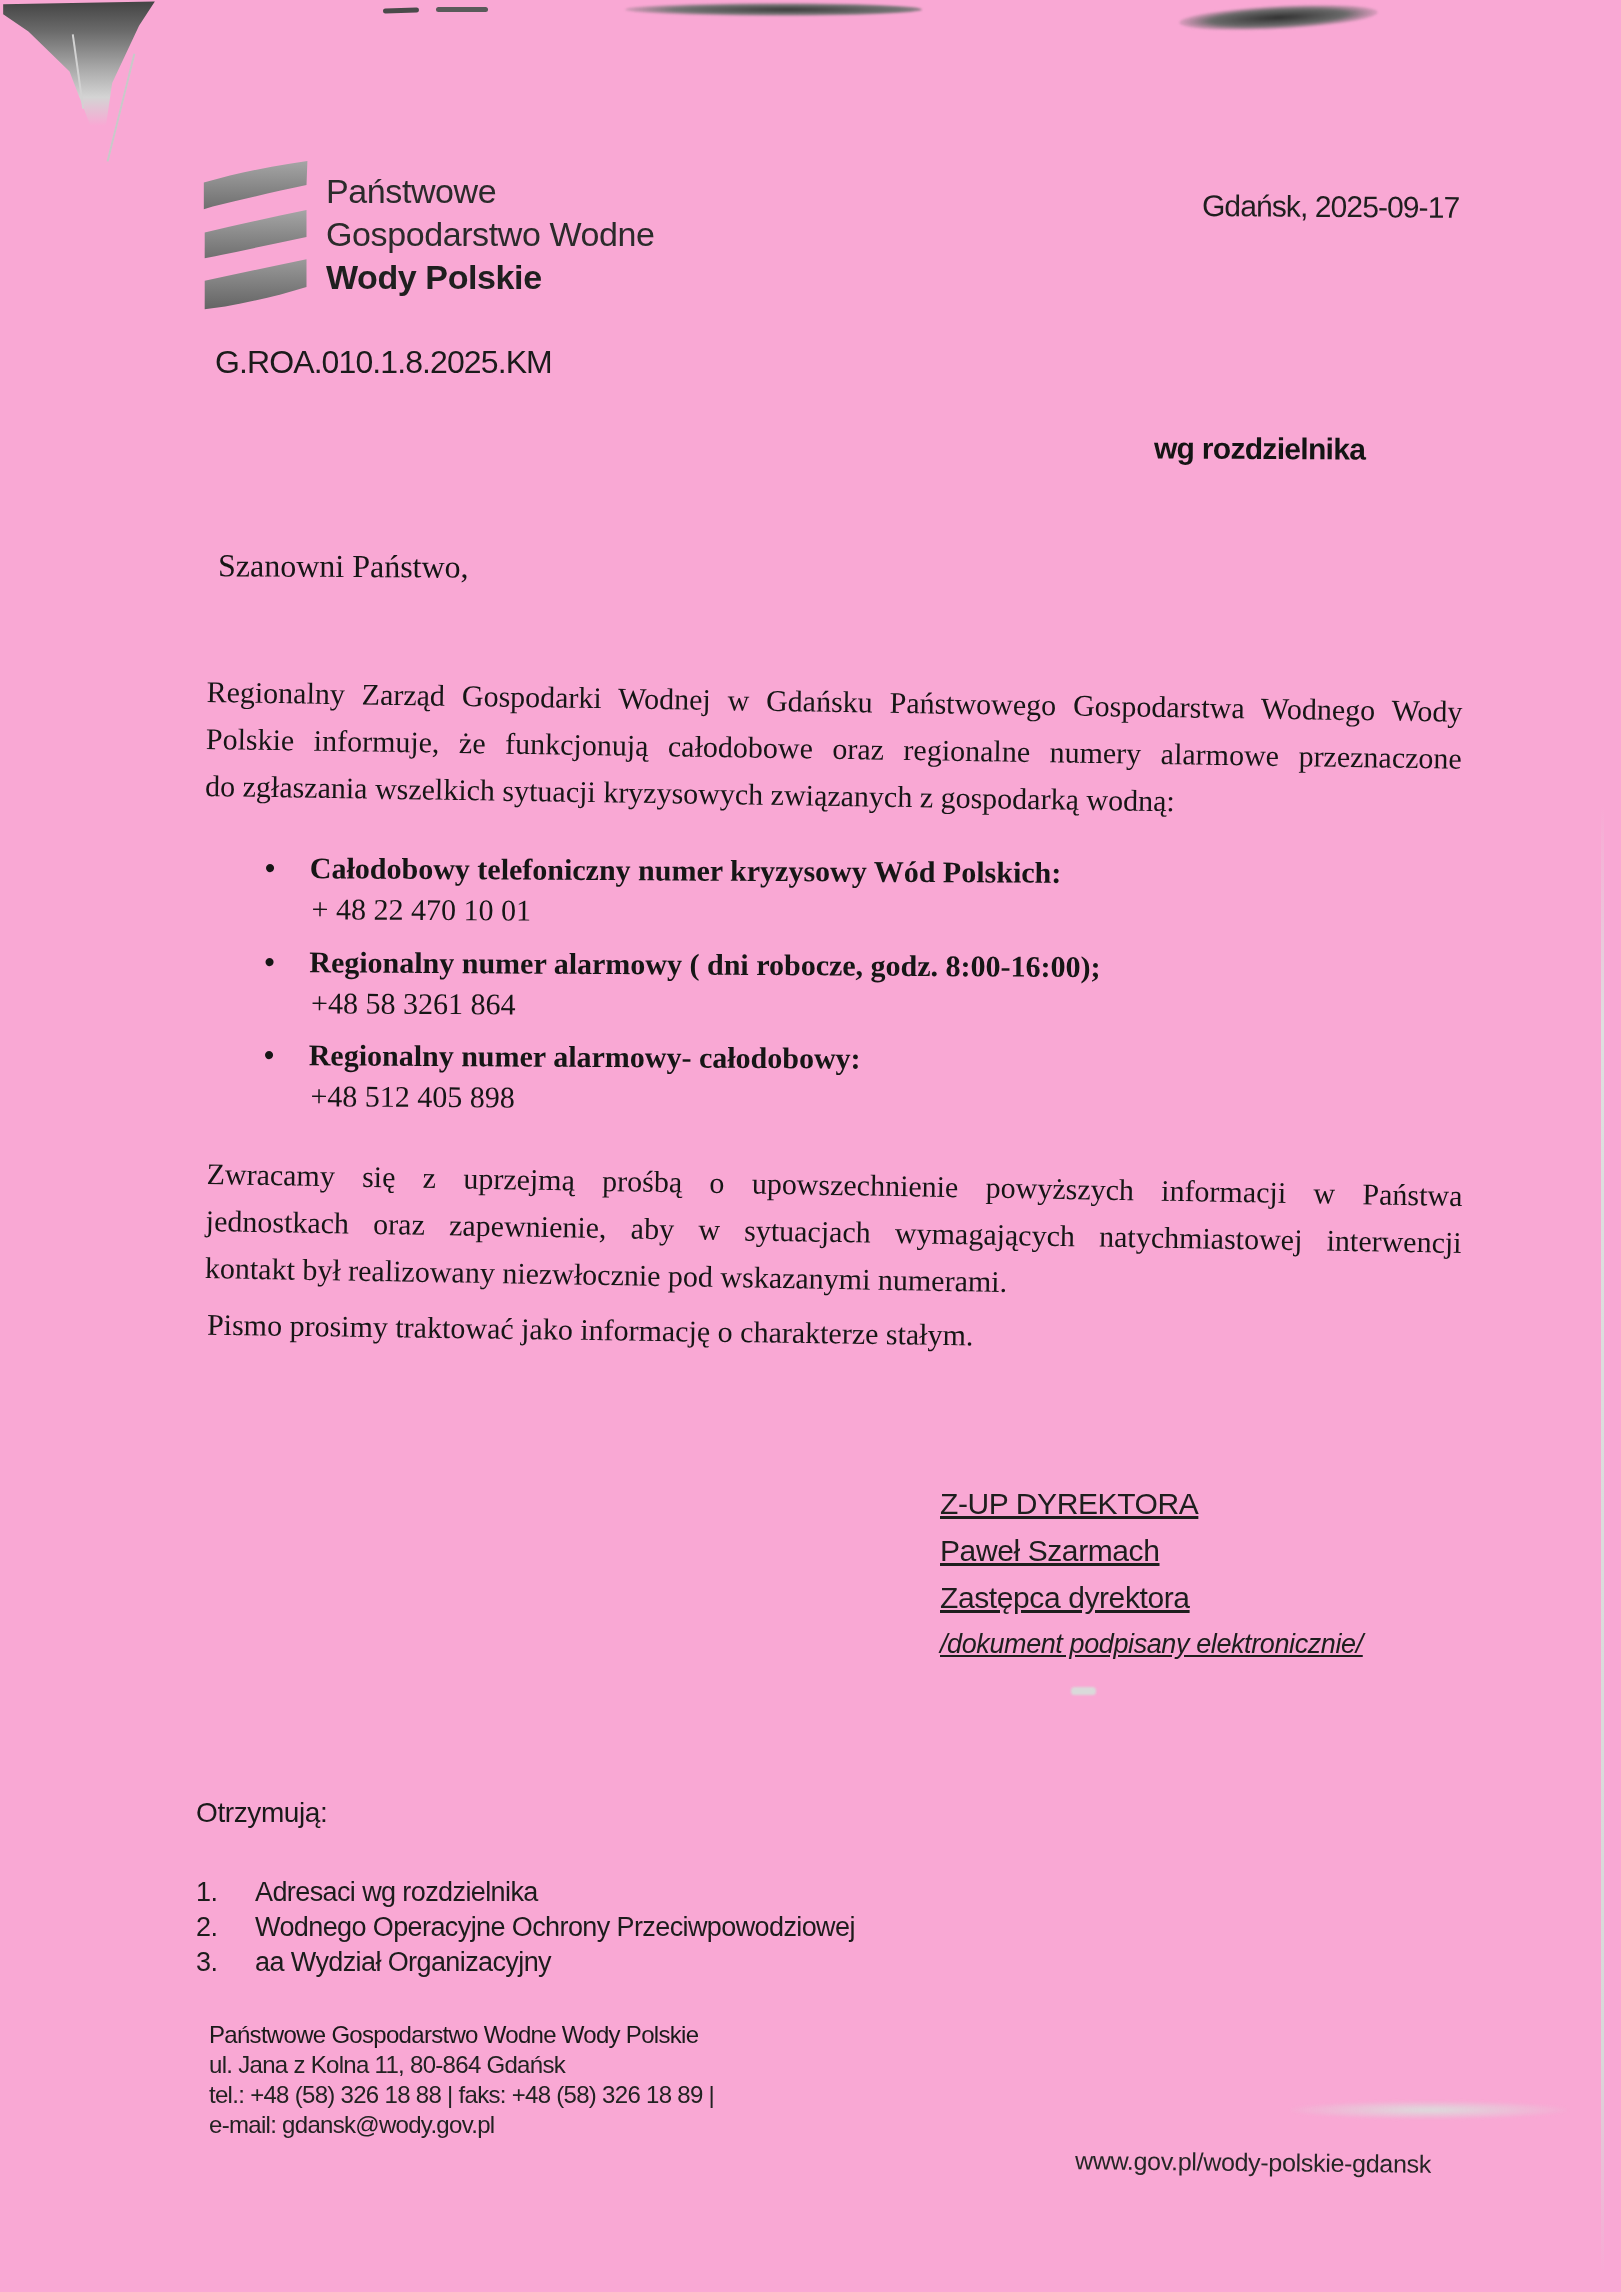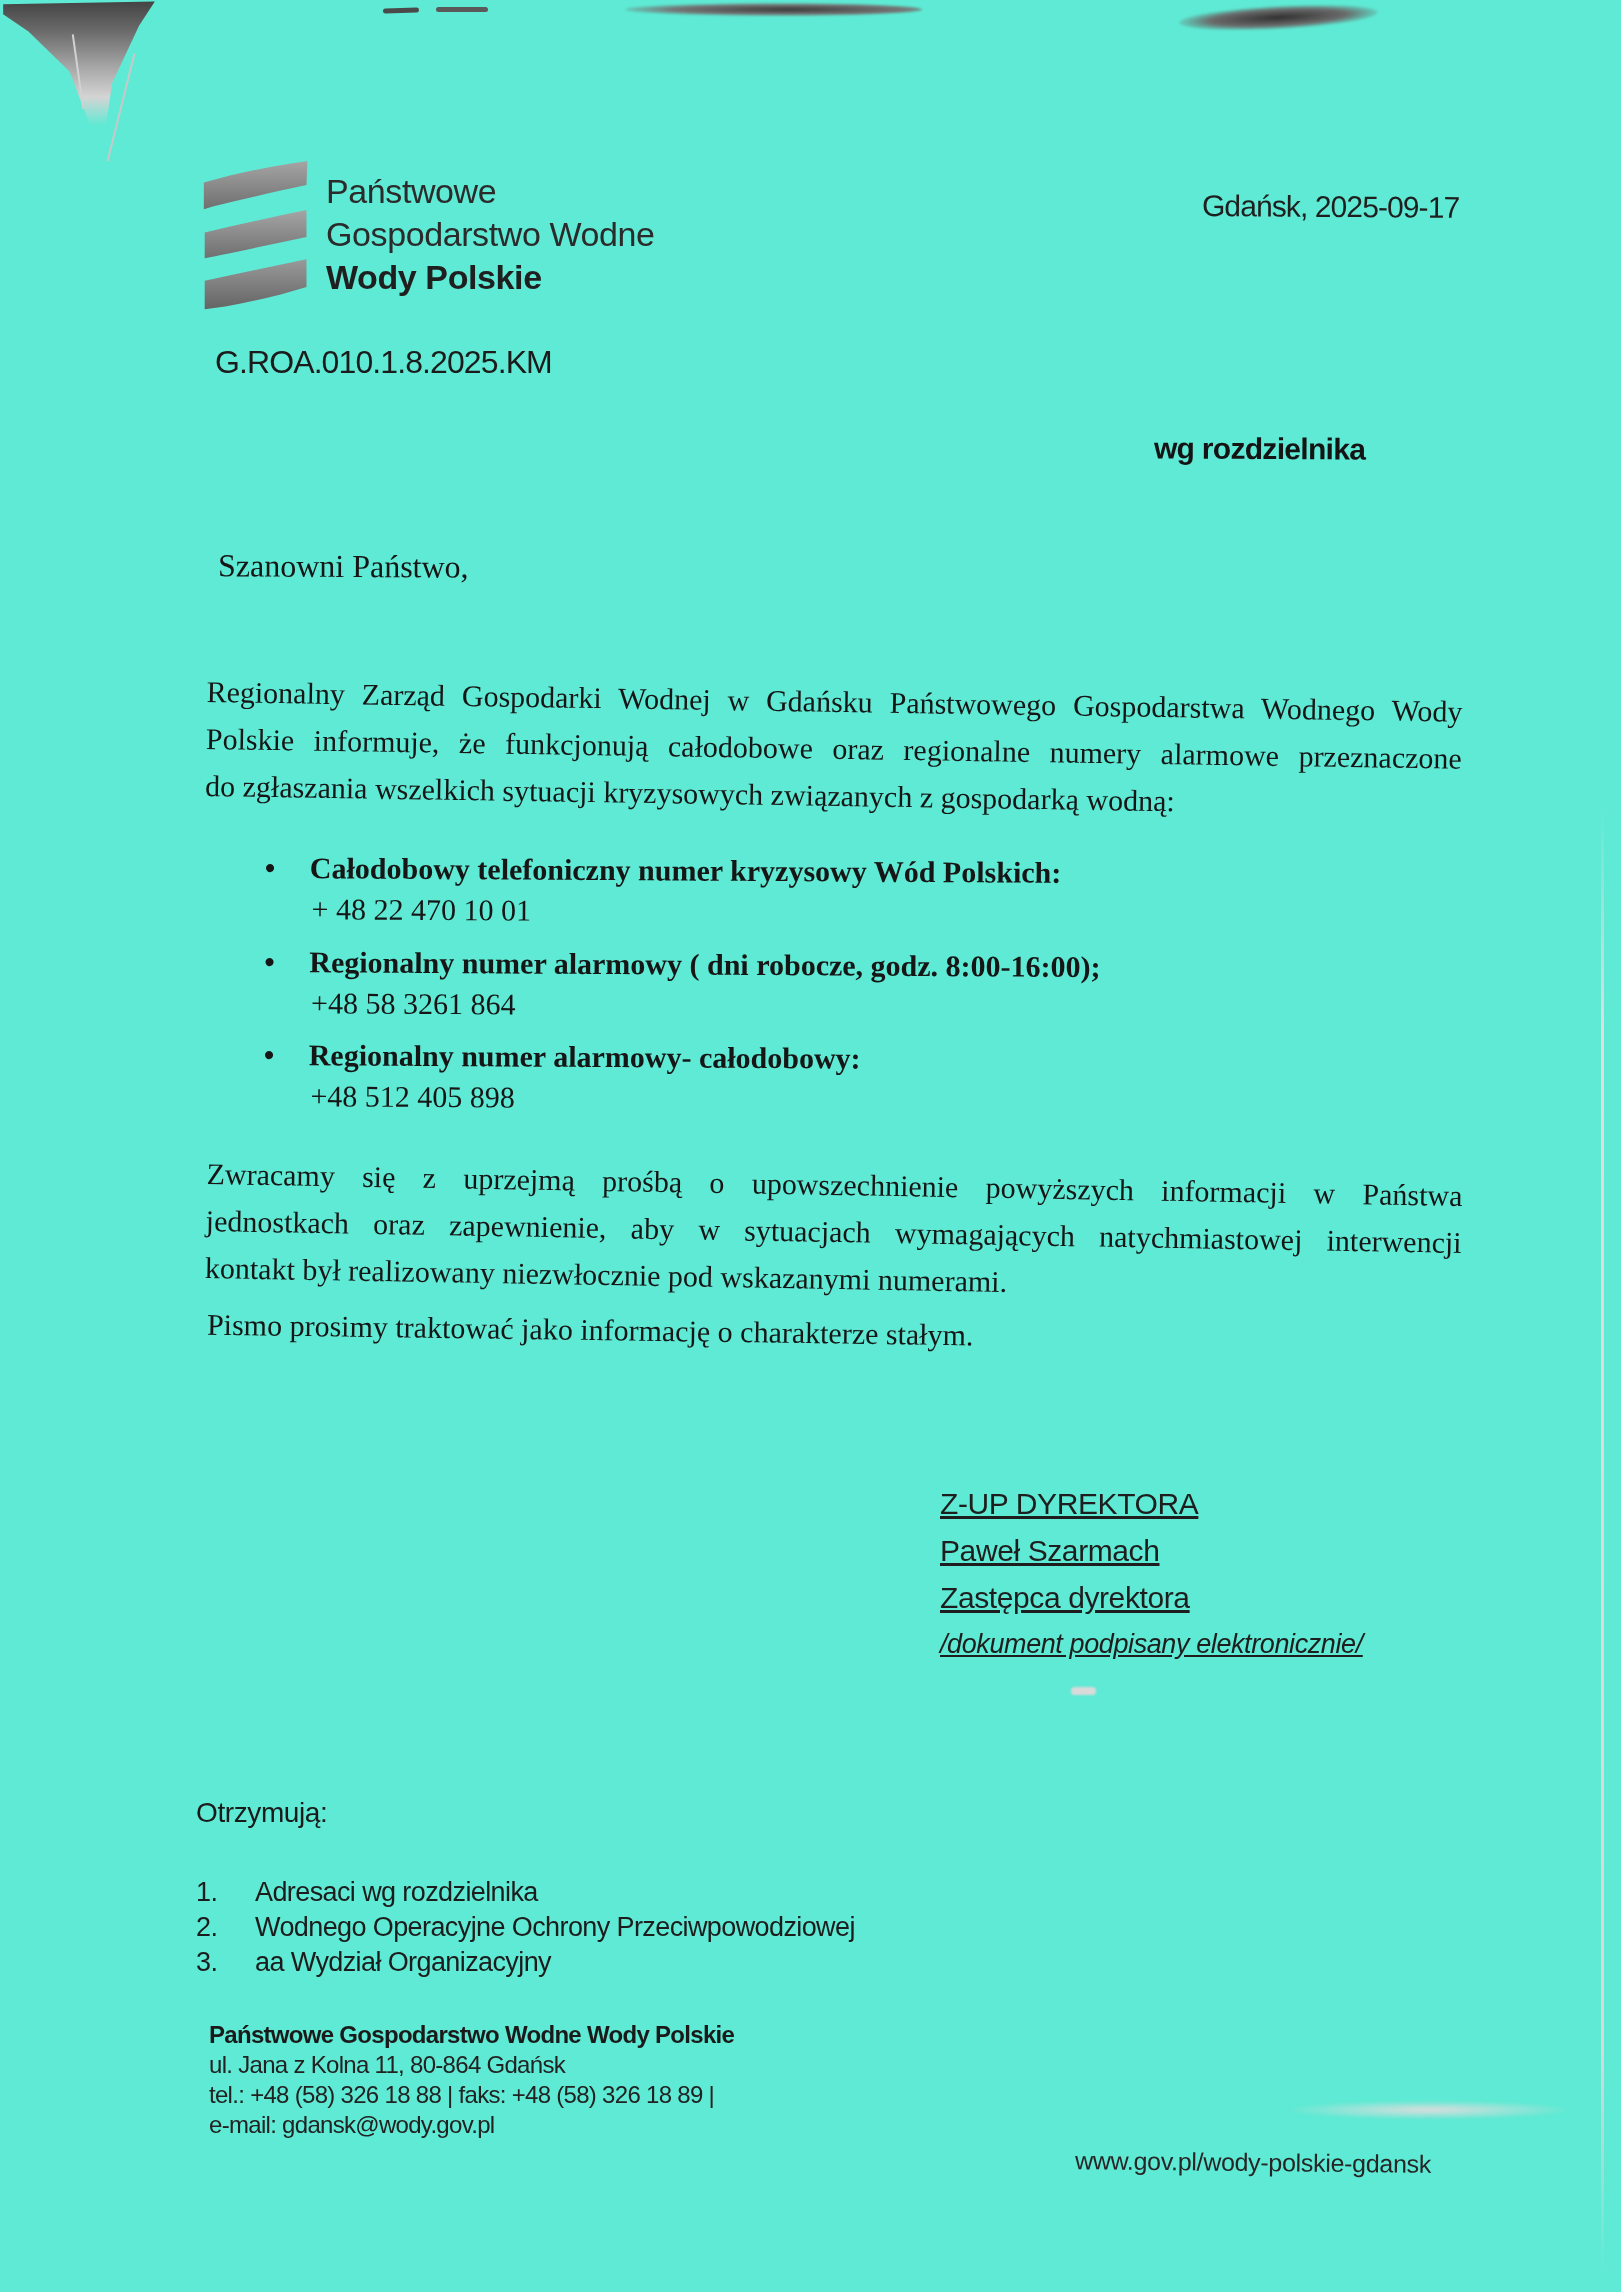--- a/index.html
+++ b/index.html
@@ -1,18 +1,18 @@
 <!DOCTYPE html>
 <html style="font-size:14.3px"><head>
 <meta charset="utf-8">
 <style>
   html,body { margin:0; padding:0; background:#ffffff; }
   .page {
     position:relative; width:1621px; height:2293px;
-    background:#5eead4; overflow:hidden;
+    background:#f9a8d4; overflow:hidden;
     font-family:"Liberation Sans","DejaVu Sans",sans-serif;
     color:#1c1c1c;
   }
   .abs { position:absolute; }
 
   
   .wedge {
     left:0; top:0; width:158px; height:143px;
     background:linear-gradient(to bottom,#424242 0%,#6b6b6b 22%,#a9a9a9 48%,#d4d4d4 68%,rgba(240,240,240,0) 88%);
     clip-path:polygon(2% 3%, 98% 1%, 88% 18%, 71% 58%, 66% 96%, 60% 96%, 44% 50%, 18% 22%, 2% 10%);
@@ -62,21 +62,21 @@
   .sig { left:940px; top:1480px; font-size:30px; line-height:47px; letter-spacing:-0.4px; color:#1e1e1e;text-decoration:underline; }
   .sig .note { font-size:27px; font-style:italic; }
 
   
   .recv-head { left:196px; top:1797px; font-size:28px; letter-spacing:-0.4px; color:#1a1a1a; }
   .recv-list { left:196px; top:1875px; font-size:27px; line-height:35px; letter-spacing:-0.6px; color:#1c1c1c; }
   .recv-num { display:inline-block; width:59px; }
 
   
   .footer { left:209px; top:2020px; font-size:24px; line-height:30px; letter-spacing:-0.7px; color:#222222; }
-  .footer .org { font-weight:bold; color:#1a1a1a; }
+  .footer .org { font-weight:normal; color:#1a1a1a; }
   .website { left:1075px; top:2148px; font-size:25px; letter-spacing:-0.3px; color:#262626; transform:rotate(0.6deg); }
 </style>
 </head>
 <body>
 
 <div class="page">
 
   <div class="abs wedge"></div>
   <div class="abs crack1"></div>
   <div class="abs crack2"></div>

